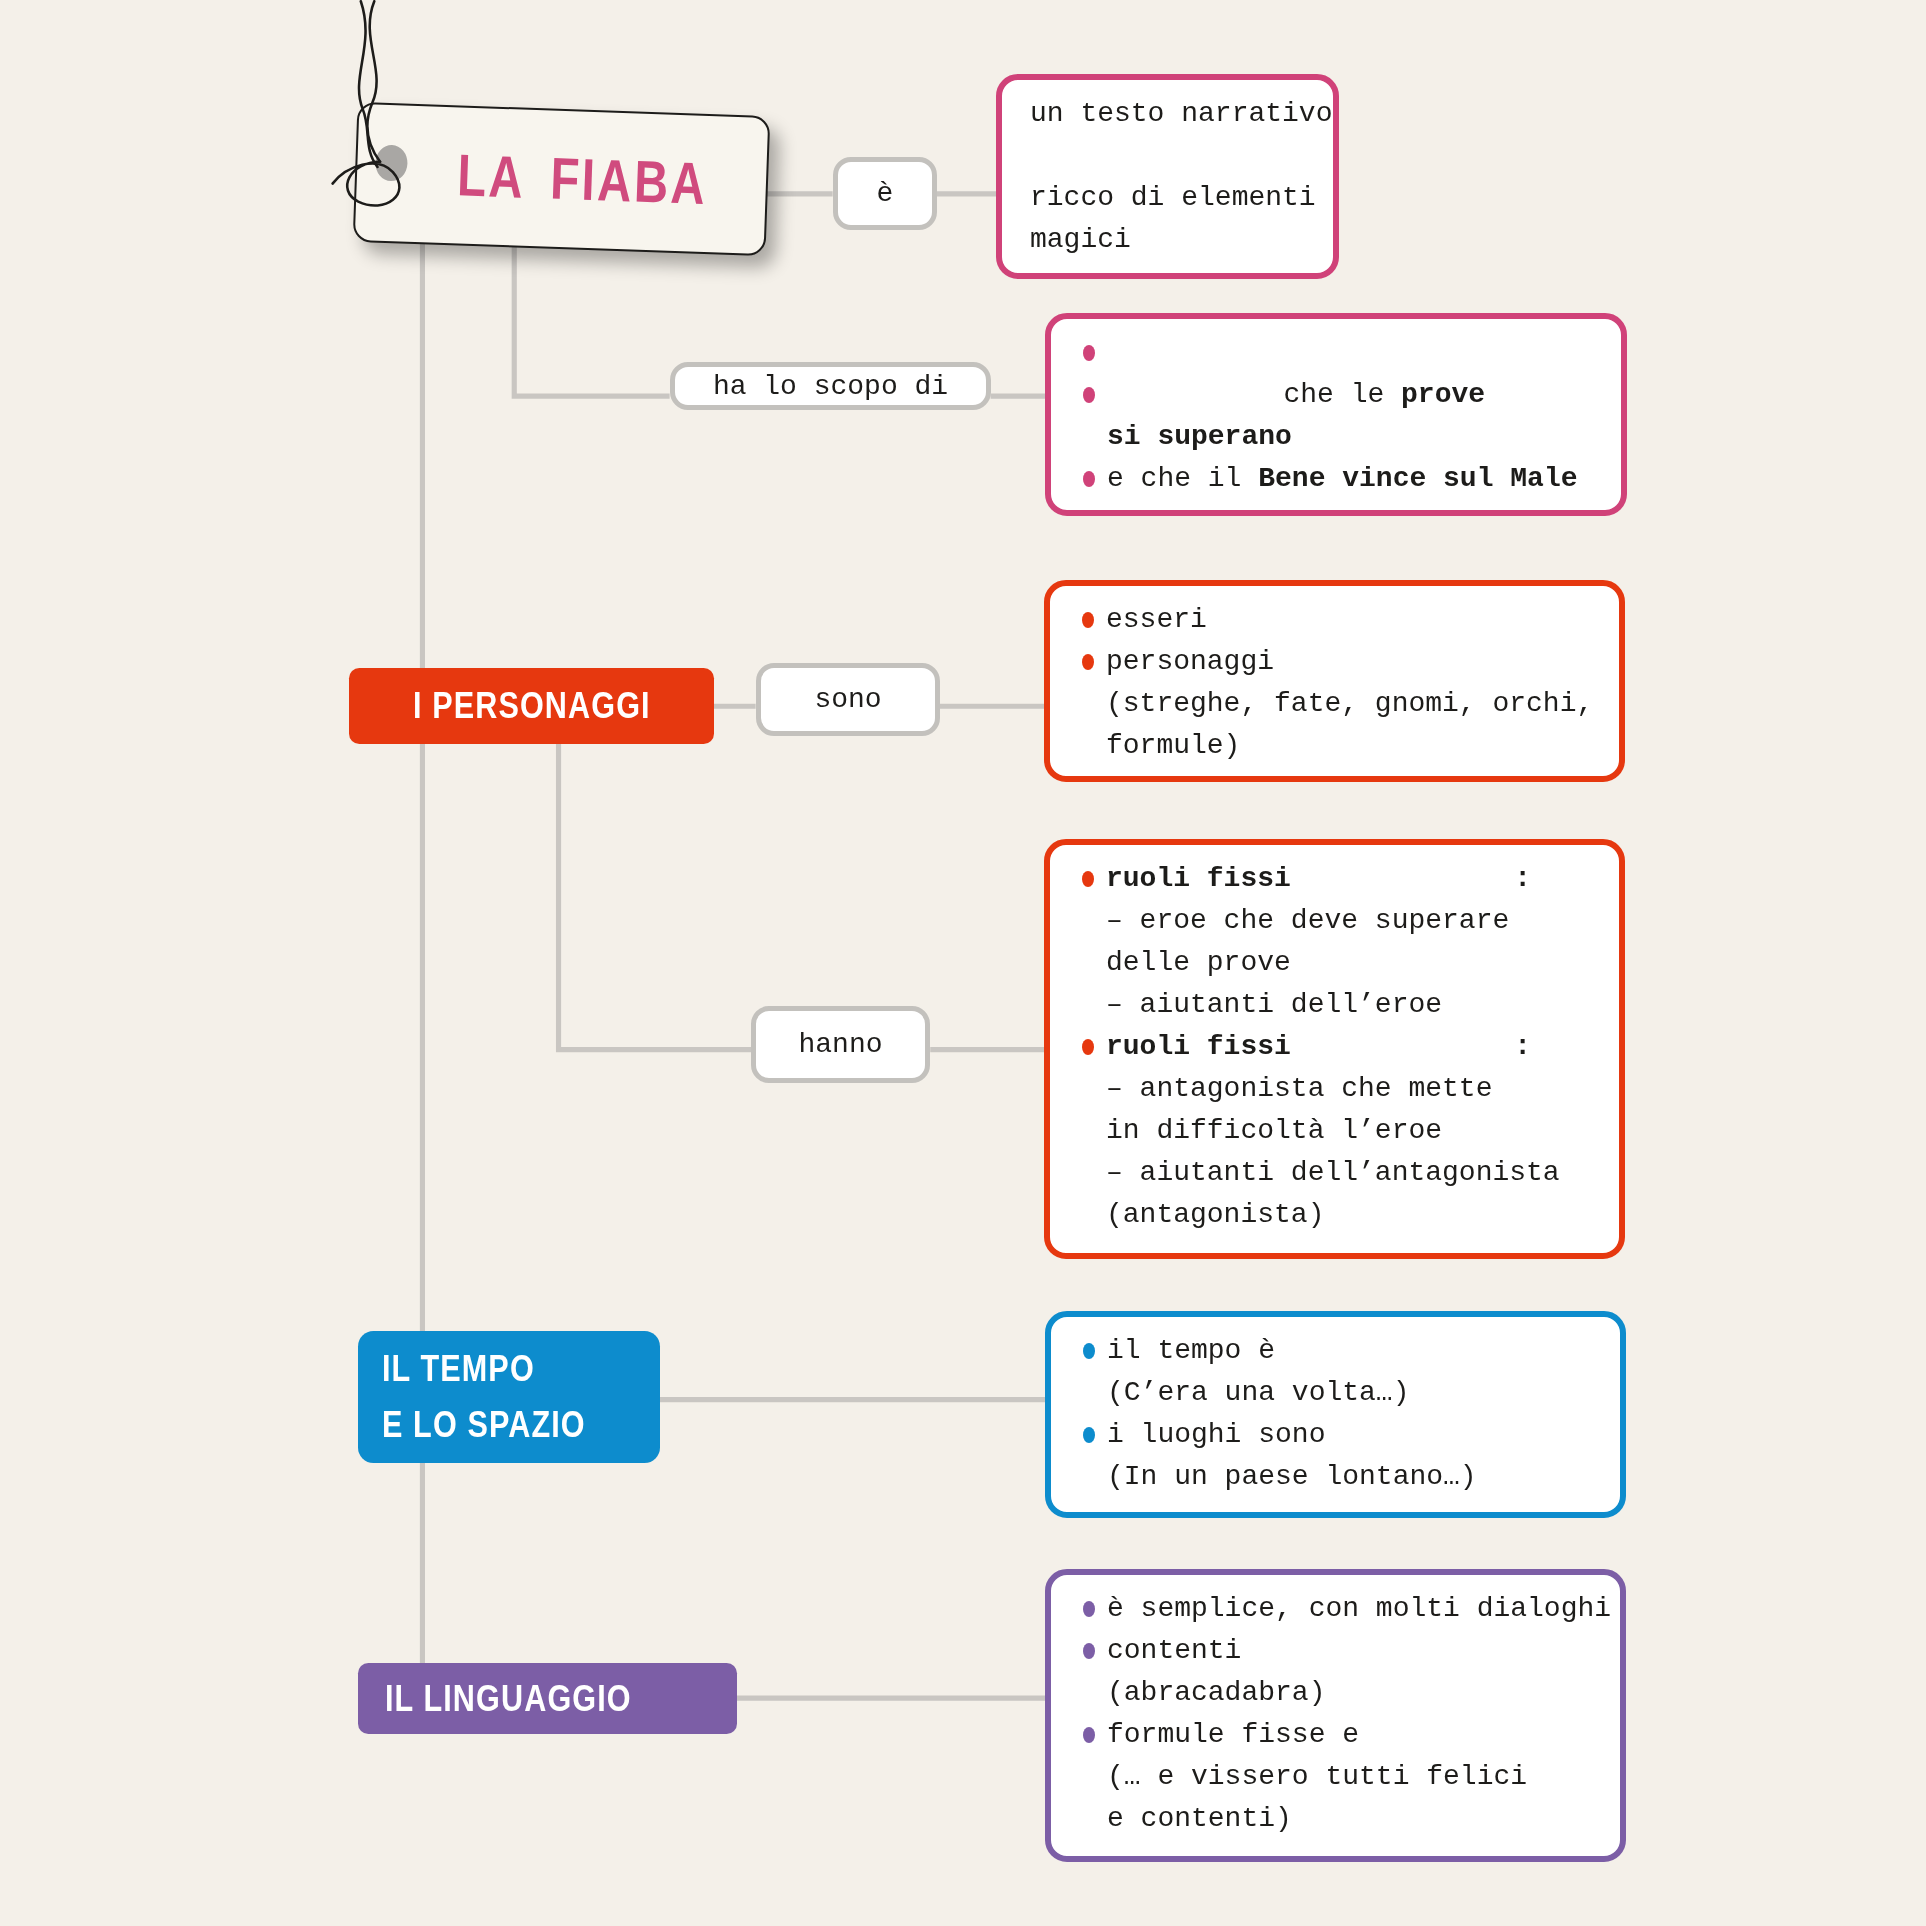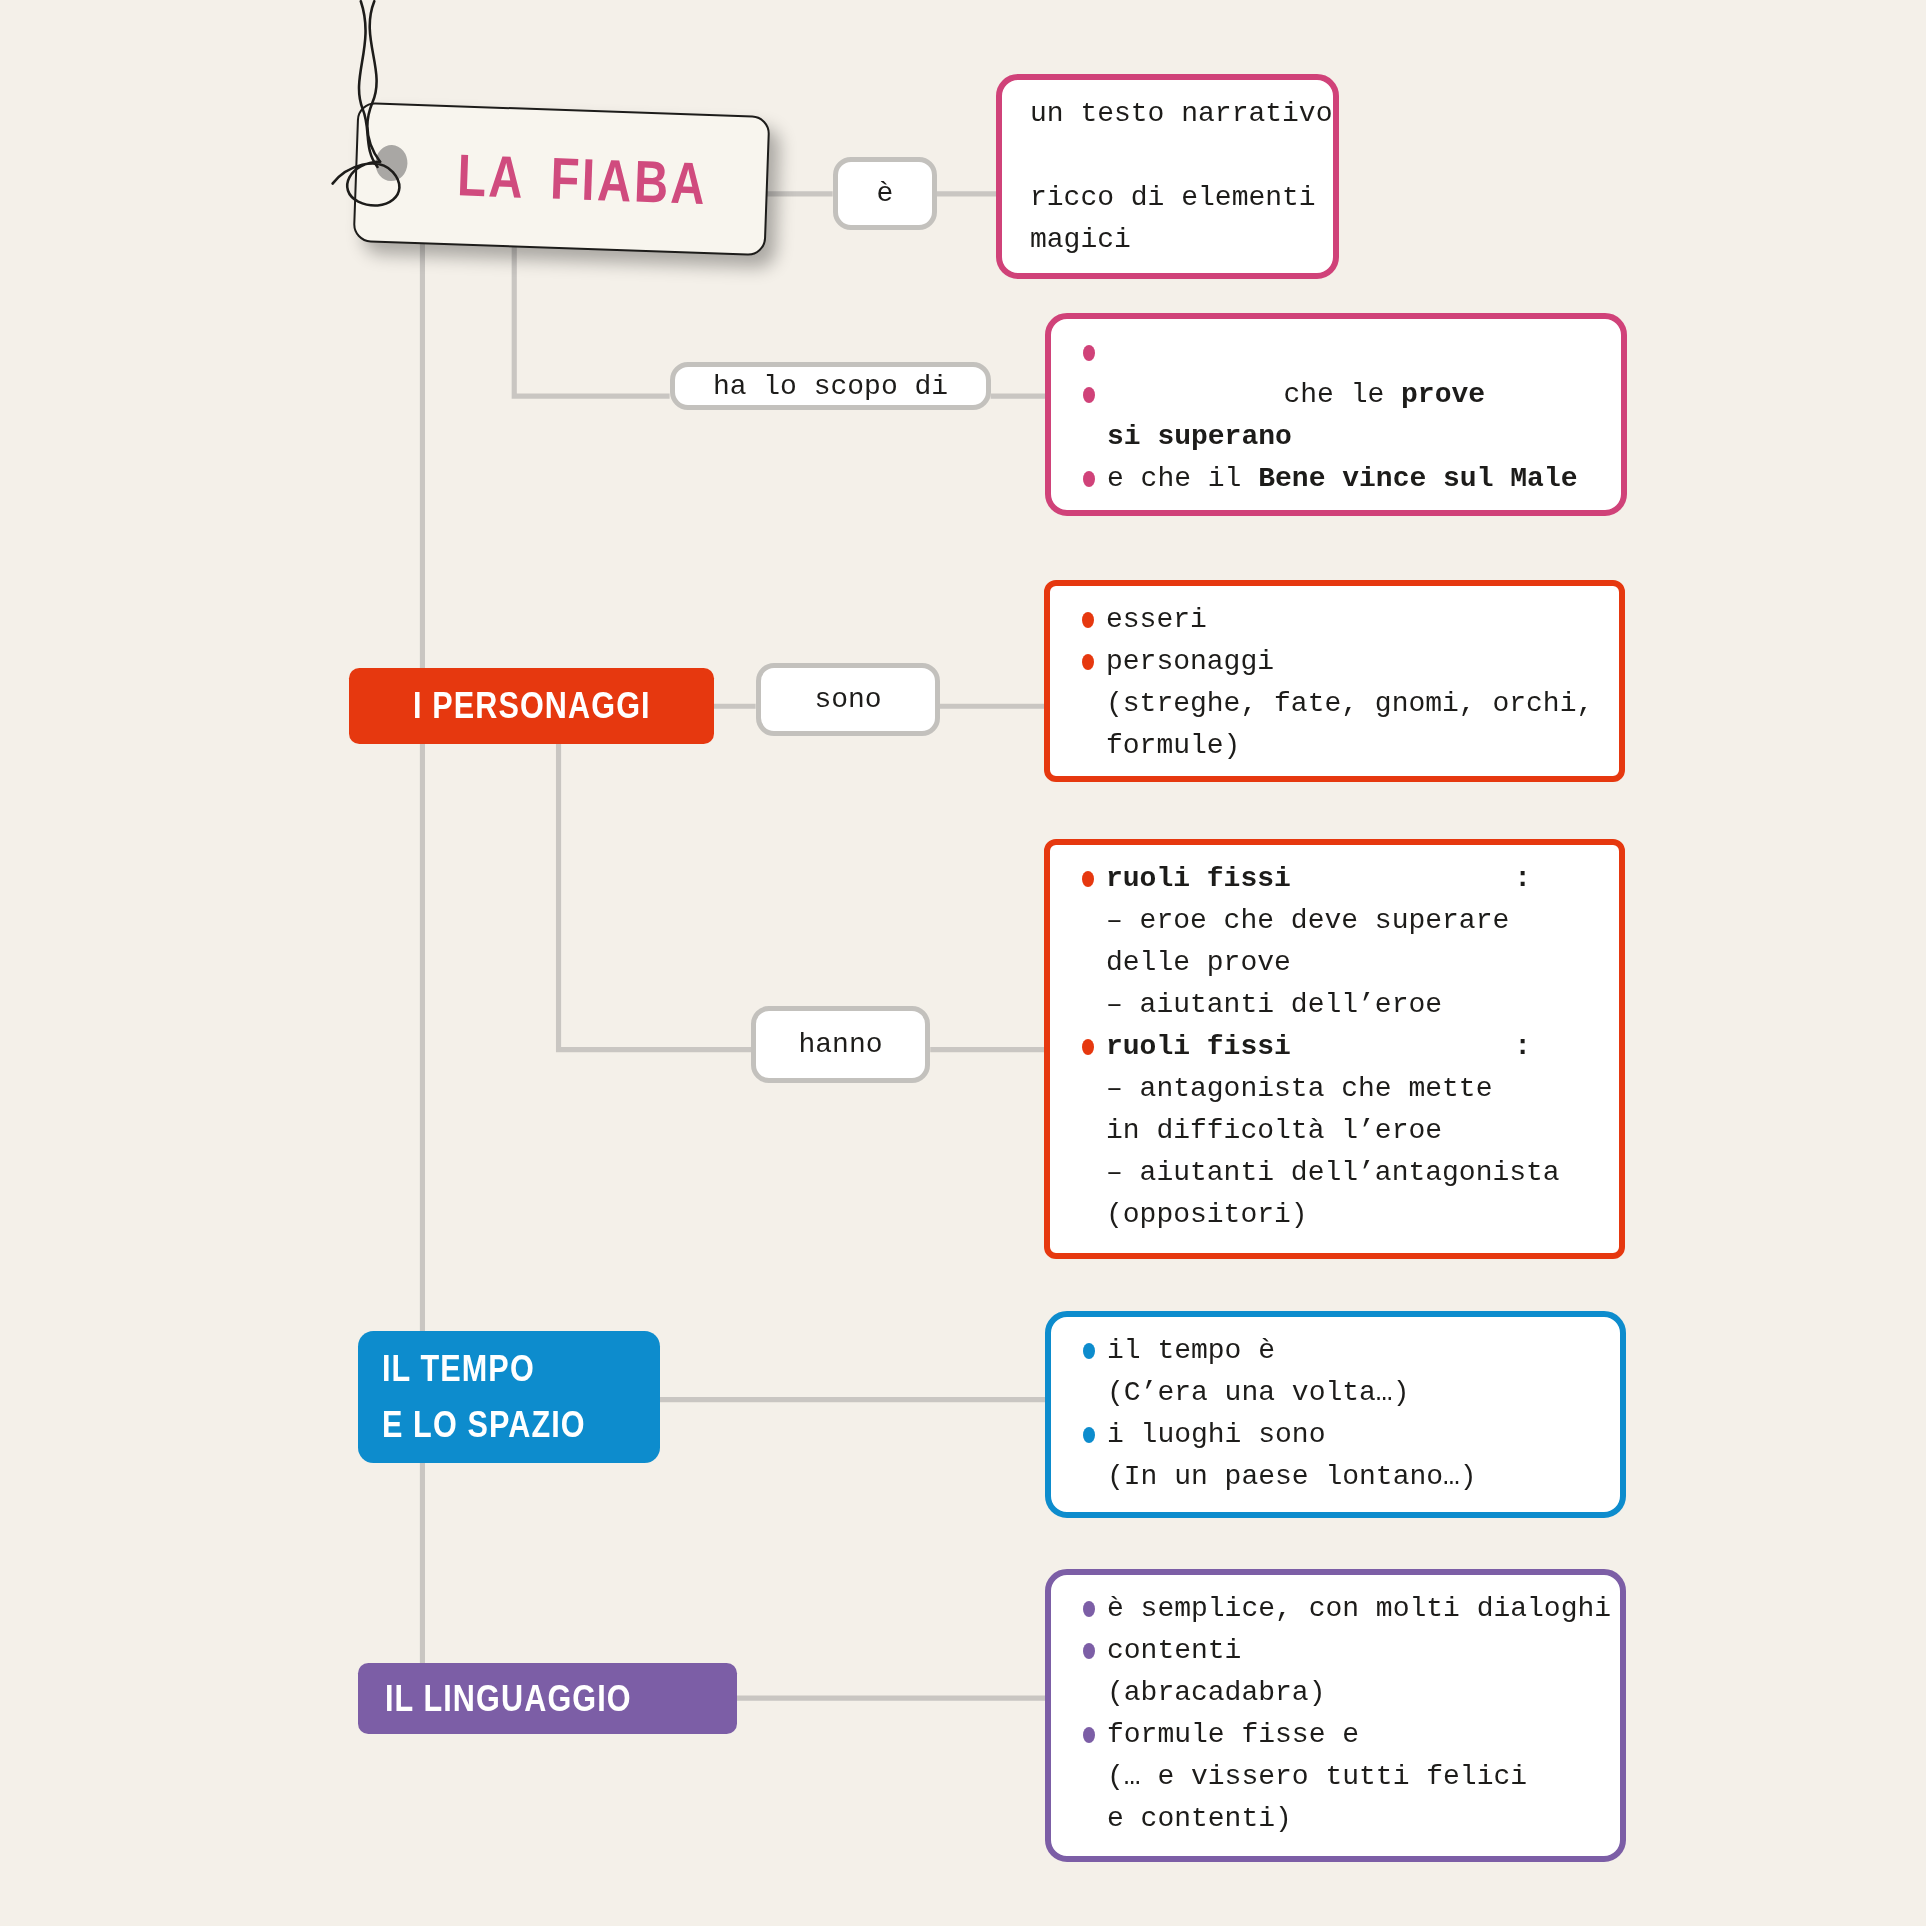--- a/index.html
+++ b/index.html
@@ -25,21 +25,21 @@
   .header .hx{display:inline-block;transform:scaleX(.85);transform-origin:left center;white-space:nowrap;line-height:1.55;}
   #hdr-personaggi{background:var(--red);border-radius:10.3px;align-items:center;}
   #hdr-personaggi .hx{transform-origin:center center;}
   #hdr-tempo{background:var(--blue);border-radius:15.4px;padding-left:24.4px;}
   #hdr-linguaggio{background:var(--purple);border-radius:10.3px;padding-left:27px;}
 
   .content{position:absolute;background:#fff;border-width:6.4px;border-style:solid;
     border-radius:22px;z-index:1;font-size:28px;box-sizing:border-box;
     padding:13px 10.3px 0 0;}
   .content.pink{border-color:var(--pink);}  .content.pink .dot{background:var(--pink);}
-  .content.red{border-color:var(--red);border-radius:12px;}    .content.red .dot{background:var(--red);}
+  .content.red{border-color:var(--red);}    .content.red .dot{background:var(--red);}
   .content.blue{border-color:var(--blue);}  .content.blue .dot{background:var(--blue);}
   .content.purple{border-color:var(--purple);} .content.purple .dot{background:var(--purple);}
   .line{position:relative;height:42px;line-height:42px;white-space:pre;padding-left:56px;}
   .content.plain .line{padding-left:28px;}
   .dot{position:absolute;left:32px;top:50%;transform:translateY(-50%);
     width:12.2px;height:16px;border-radius:50%;}
   .b{font-weight:bold;}
   .gap{display:inline-block;}
 
   #tag{position:absolute;left:355px;top:109px;width:413px;height:140px;
@@ -135,21 +135,21 @@
 
   <div class="content red" style="left:1044px;top:839px;width:581px;height:420px;">
       <div class="line"><span class="dot"></span><span class="b">ruoli fissi</span><span class="gap" style="width: 13.3ch;"></span><span class="b">:</span></div>
       <div class="line"><span>– eroe che deve superare</span></div>
       <div class="line"><span>delle prove</span></div>
       <div class="line"><span>– aiutanti dell’eroe</span></div>
       <div class="line"><span class="dot"></span><span class="b">ruoli fissi</span><span class="gap" style="width: 13.3ch;"></span><span class="b">:</span></div>
       <div class="line"><span>– antagonista che mette</span></div>
       <div class="line"><span>in difficoltà l’eroe</span></div>
       <div class="line"><span>– aiutanti dell’antagonista</span></div>
-      <div class="line"><span>(oppositori)</span></div>
+      <div class="line"><span>(antagonista)</span></div>
     </div>
 
   <div class="content blue" style="left:1045px;top:1311px;width:581px;height:207px;">
       <div class="line"><span class="dot"></span><span>il tempo è</span></div>
       <div class="line"><span>(C’era una volta…)</span></div>
       <div class="line"><span class="dot"></span><span>i luoghi sono</span></div>
       <div class="line"><span>(In un paese lontano…)</span></div>
     </div>
 
   <div class="content purple" style="left:1045px;top:1569px;width:581px;height:293px;">

